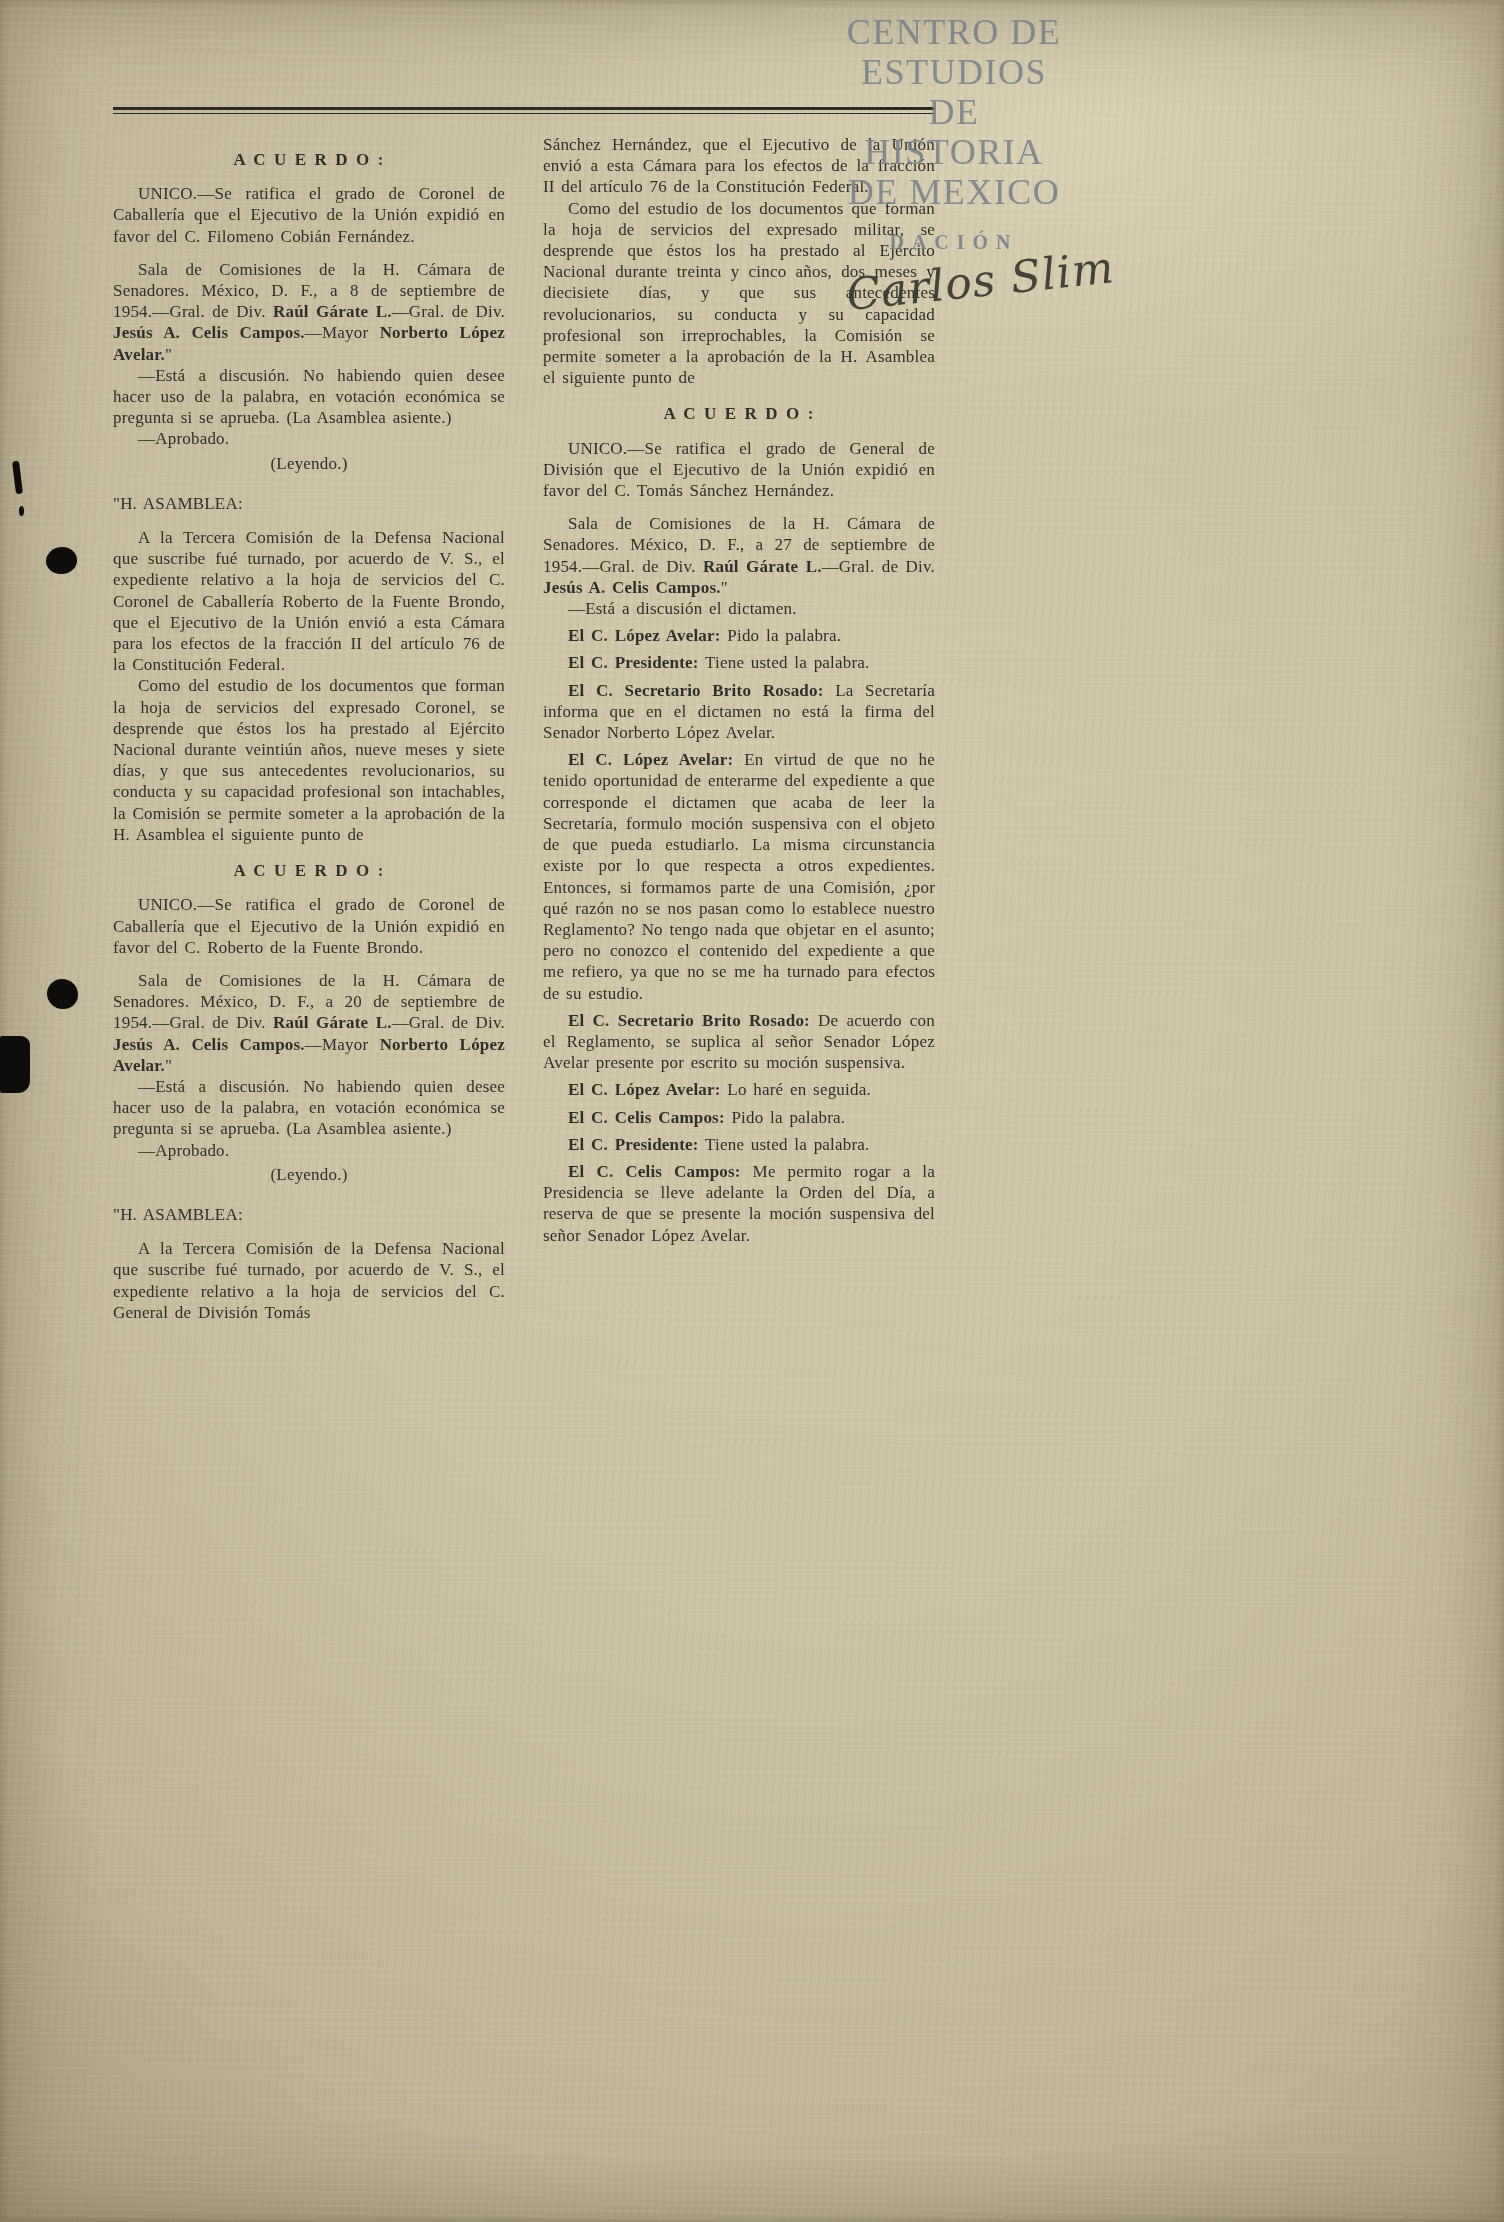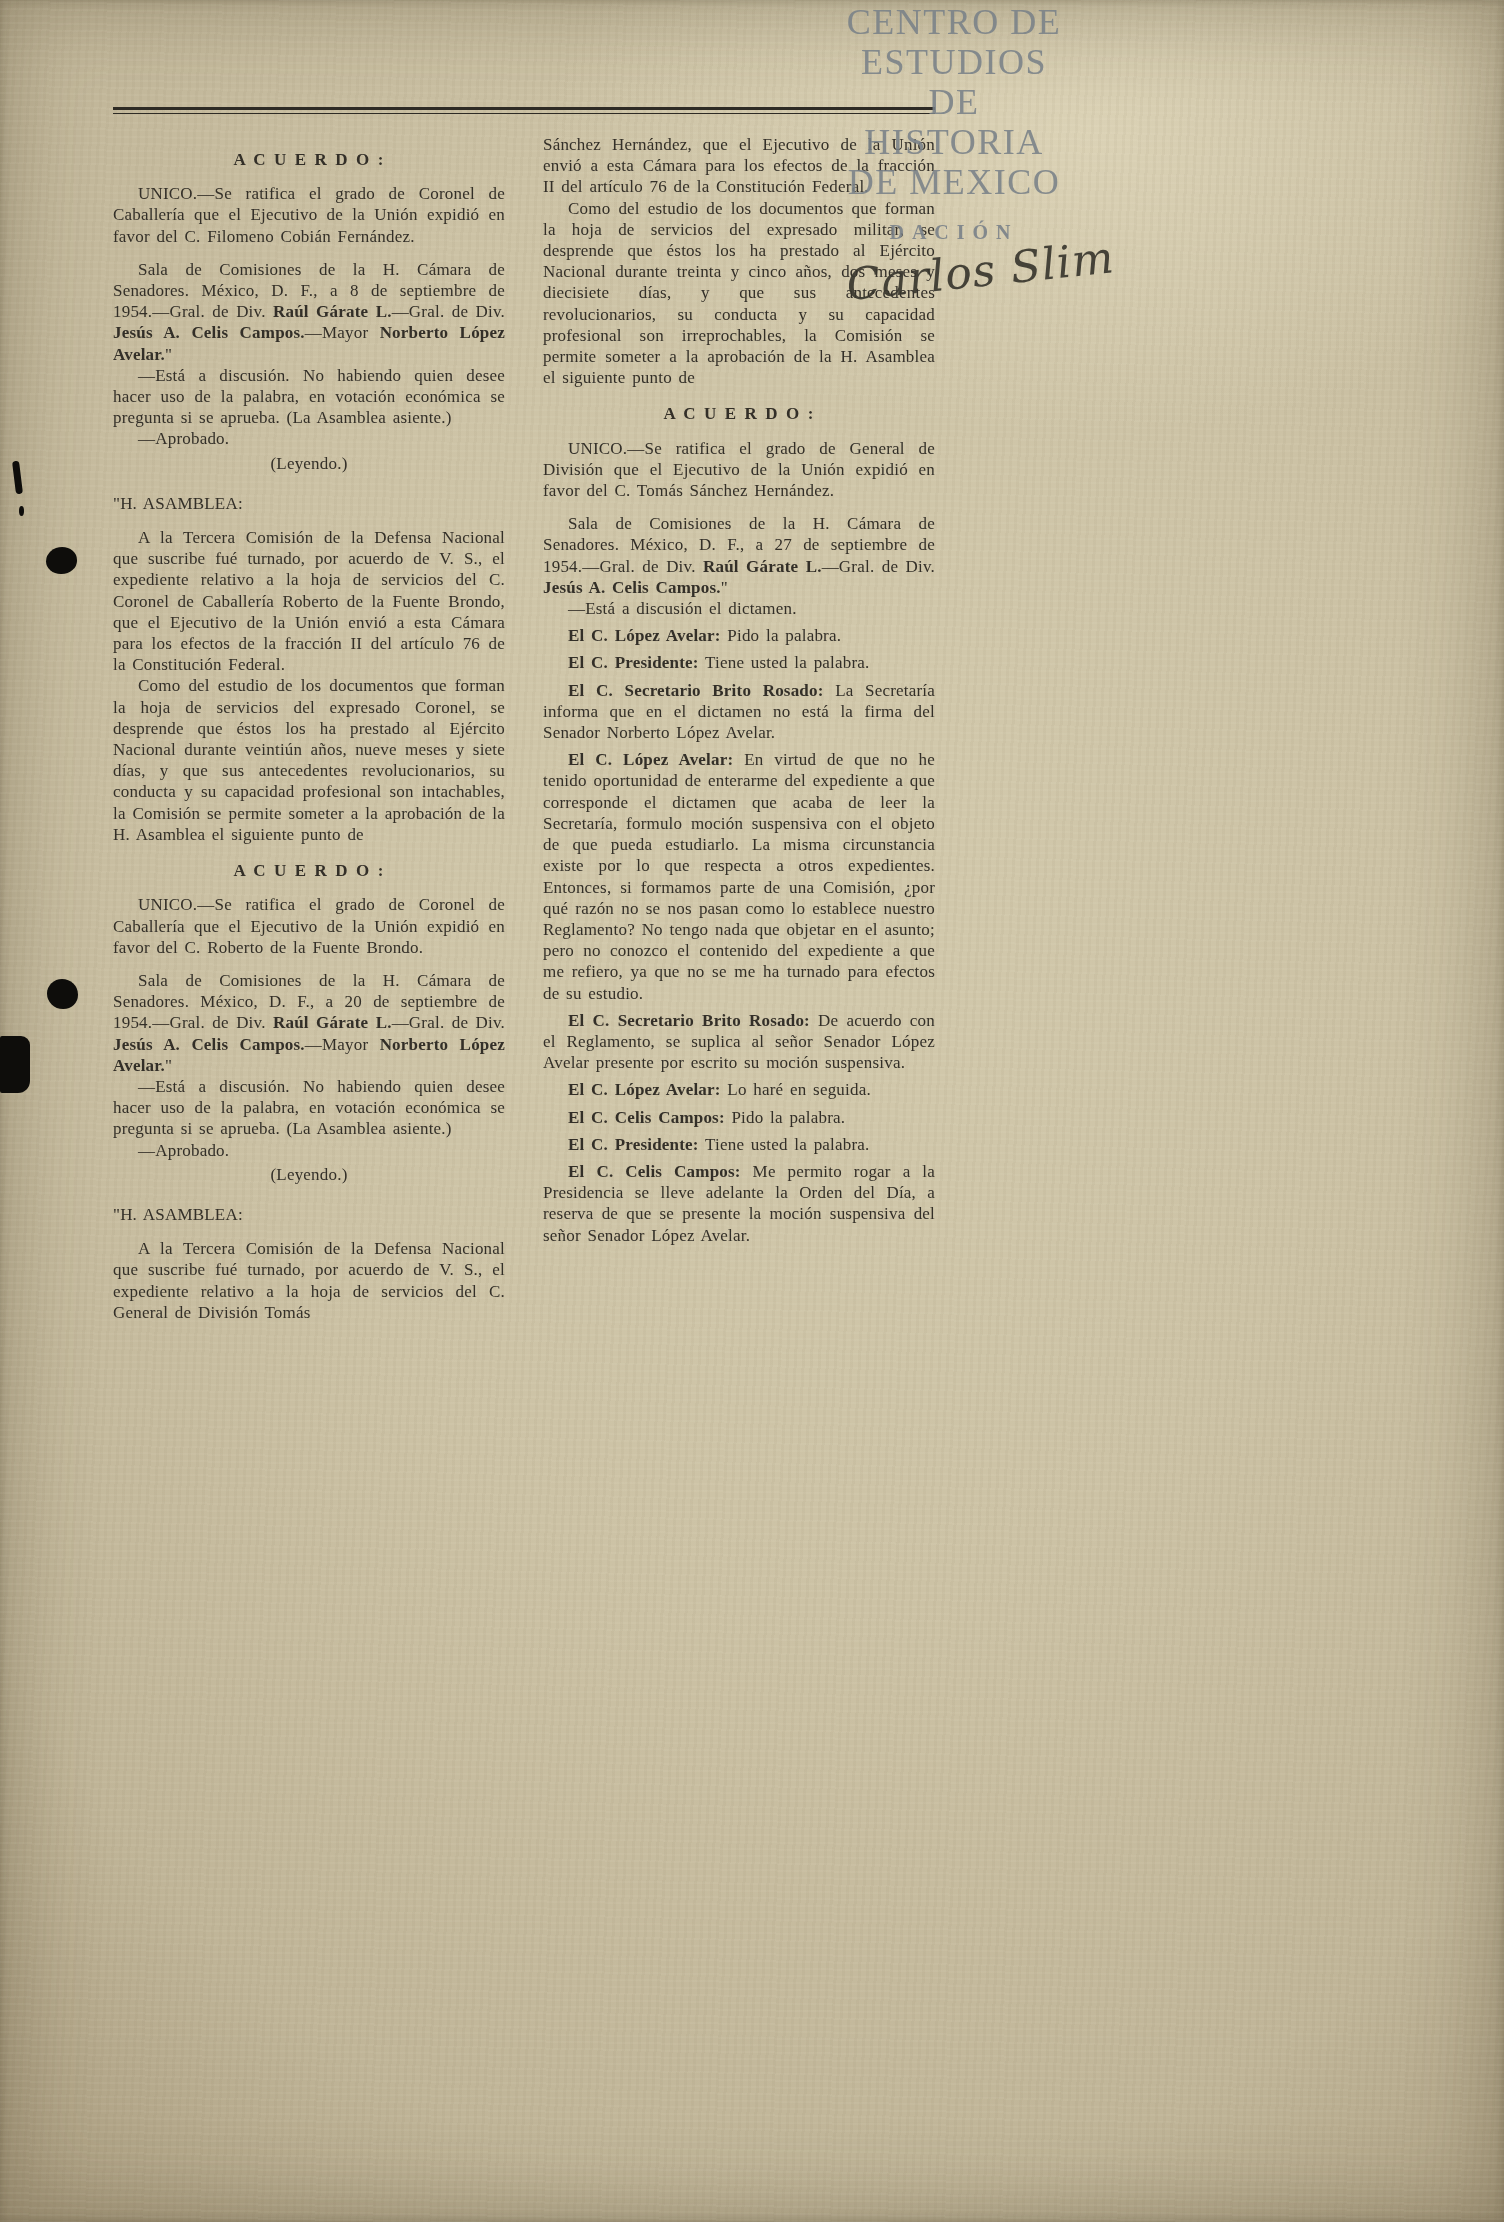--- a/index.html
+++ b/index.html
@@ -44,21 +44,21 @@
   .b-h { text-align:center; text-indent:0; font-weight:bold; letter-spacing:1px; margin:15px 0 13px; }
   .b-ps { margin-top:12px; }
   .b-c { text-align:center; text-indent:0; margin:3px 0;font-family:Liberation Serif, serif; }
   .b-q { text-indent:0; margin-top:19px; margin-bottom:13px; }
   .b-d { margin-top:6px; }
   .b-cont { text-indent:0; }
   .bold { font-weight:bold; }
 
   
   .watermark {
-    position:absolute; left:846px; top:2px; width:216px;
+    position:absolute; left:846px; top:12px; width:216px;
     text-align:center; pointer-events:none; z-index:5;
     color:rgba(121,129,136,.88);
   }
   .wm-line { font-size:36px; line-height:40px; letter-spacing:1.5px; font-weight:normal; }
   .wm-partial { margin-top:19px; font-size:20px; letter-spacing:8px; font-weight:bold; color:rgba(121,129,136,.9); }
   .wm-signature {
     margin-top:4px;
     font-family:"DejaVu Serif", serif;
     font-style:italic; font-size:44px;
     color:rgba(56,54,46,.92);

